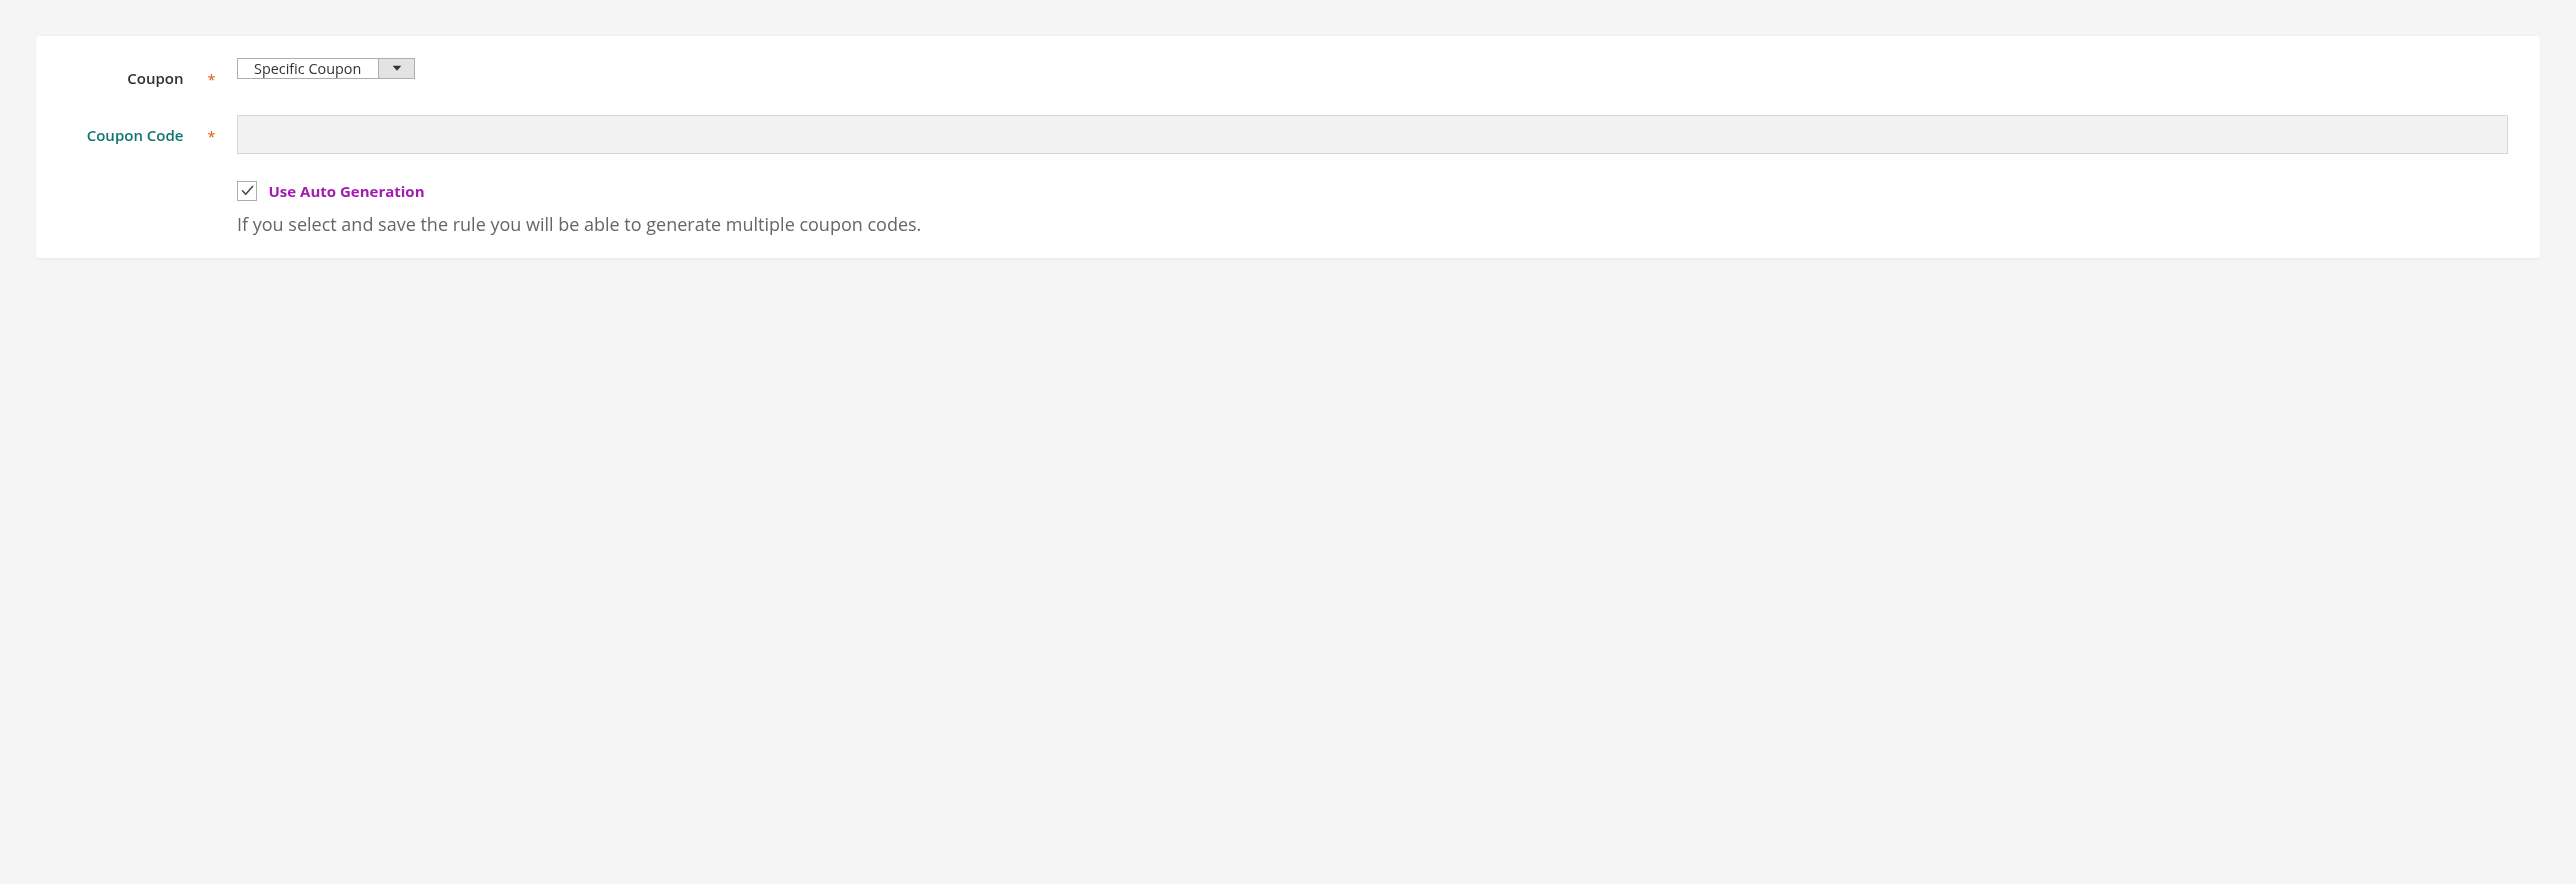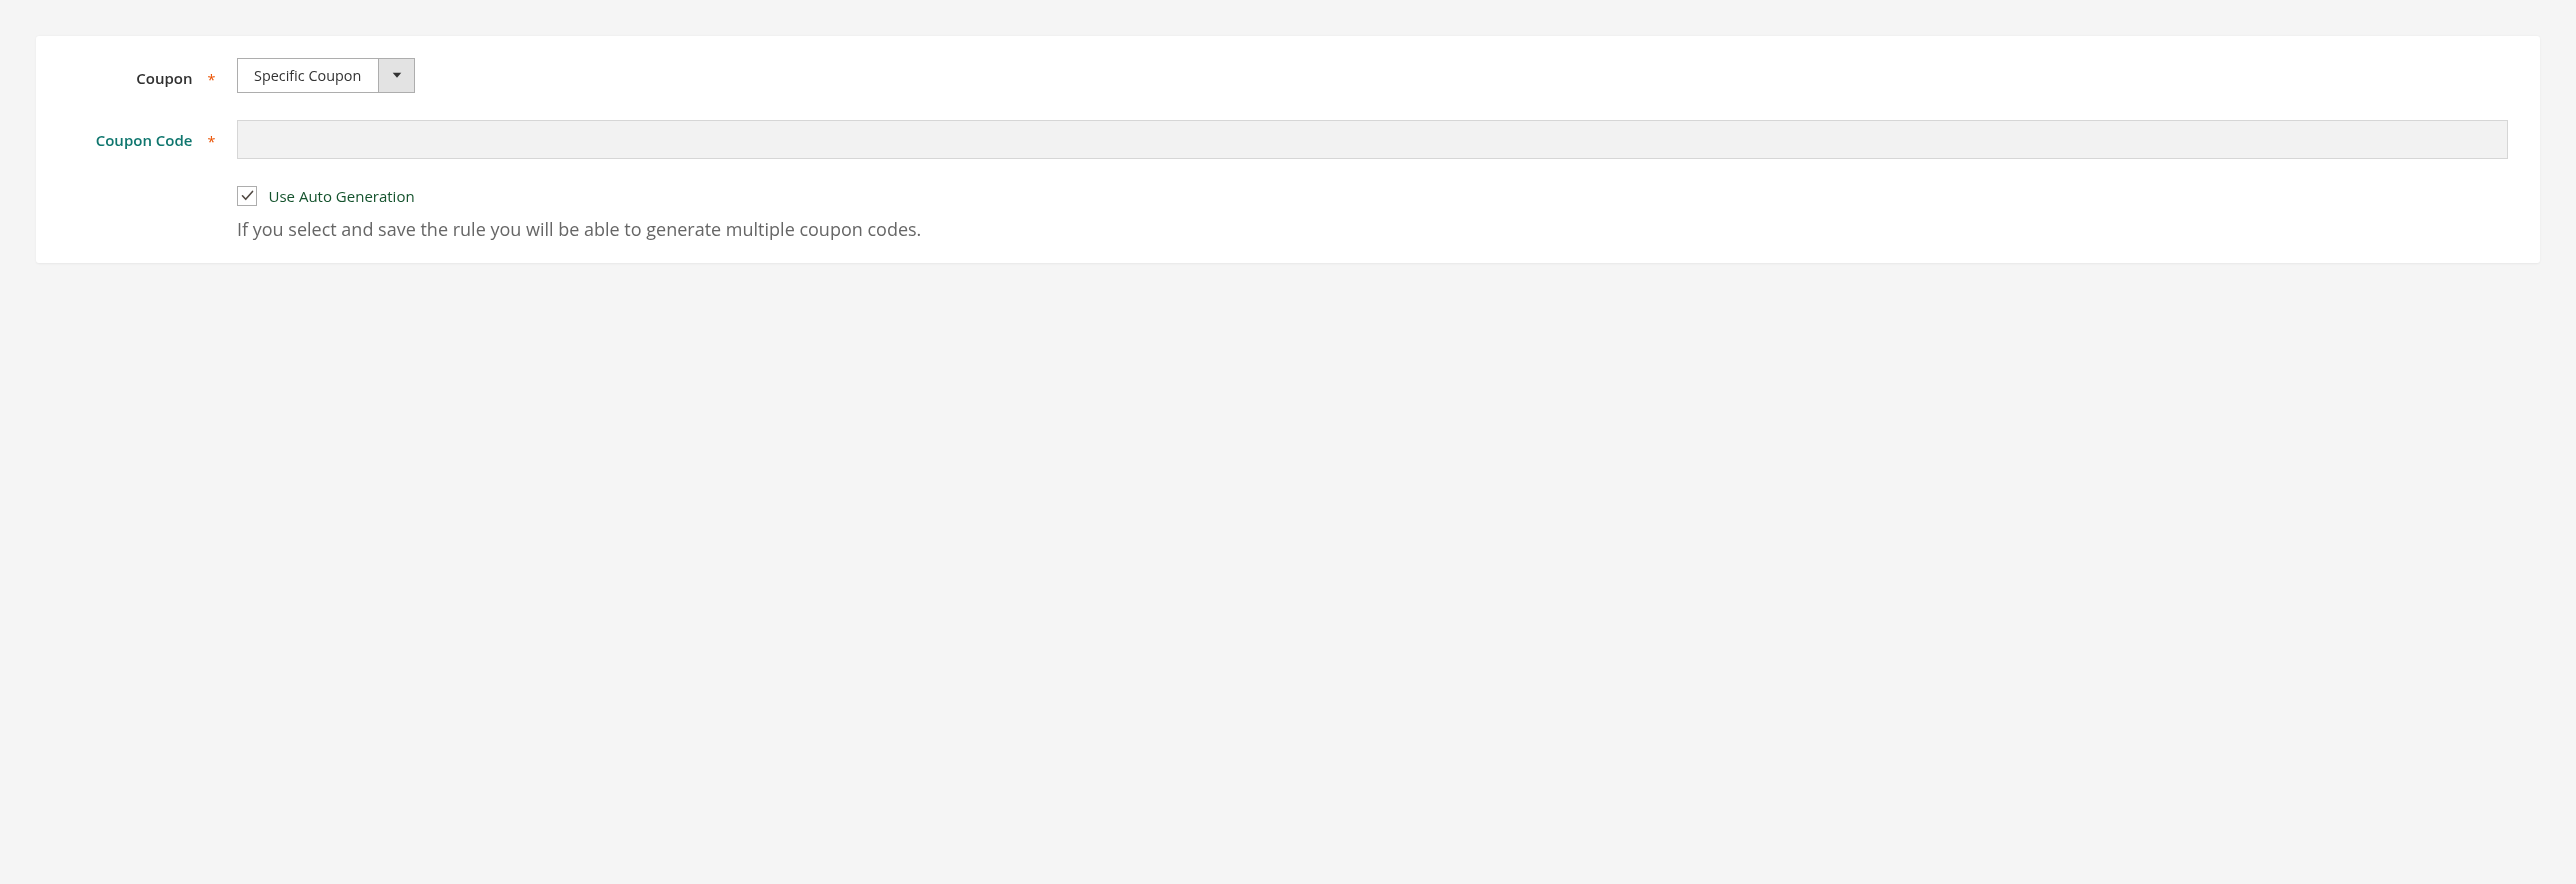--- a/index.html
+++ b/index.html
@@ -24,21 +24,21 @@
     .form-row:last-child { margin-bottom: 5.8px; }
     .label-col {
       width: 169px;
       flex-shrink: 0;
       text-align: right;
       padding-right: 21.6px;
       padding-top: 10px;
       display: flex;
       justify-content: flex-end;
       align-items: center;
-      gap: 15px;
+      gap: 24px;
     }
     .label-text {
       font-size: 15px;
       font-weight: 600;
       color: #303030;
     }
     .label-text.disabled { color: #0f766e; }
     .required-star {
       color: #eb5202;
       font-size: 14.4px;
@@ -47,21 +47,21 @@
       top: 2.2px;
     }
     .control-col {
       flex: 1;
     }
 
     
     .select-wrap {
       display: inline-flex;
       align-items: stretch;
-      height: 35px;
+      height: 21px;
       border: 0.7px solid #adadad;
       background: #fff;
     }
     .select-value {
       padding: 0 16px;
       display: flex;
       align-items: center;
       font-size: 14.4px;
       color: #333;
       min-width: 140px;
@@ -100,21 +100,22 @@
       border: 1.1px solid #adadad;
       background: #fff;
       display: flex;
       align-items: center;
       justify-content: center;
       cursor: pointer;
     }
     .checkbox-box svg { width: 13px; height: 11.5px; }
     .checkbox-label {
       font-size: 15px;
-      color: #14532d;
+      color: #a21caf;
+      font-weight: bold;
     }
     .help-note {
       font-size: 18px;
       color: #666;
       line-height: 1.5;
     }
   </style>
 </head>
 <body>
 

